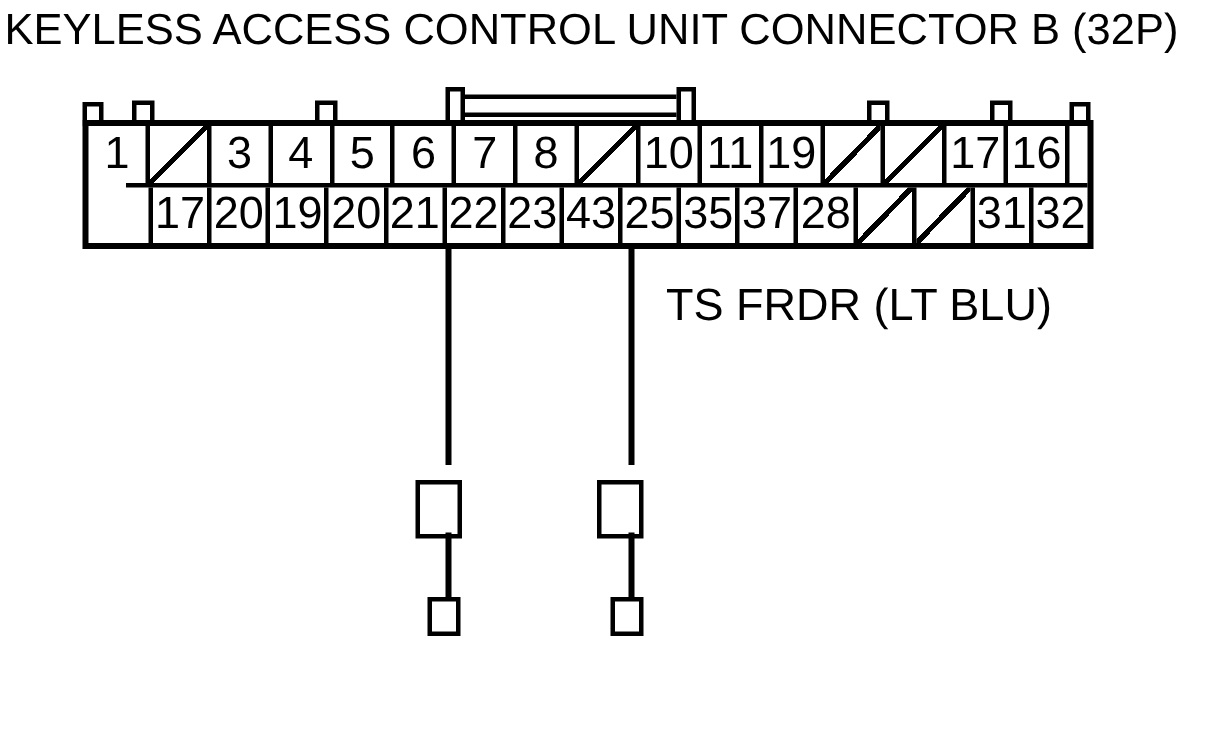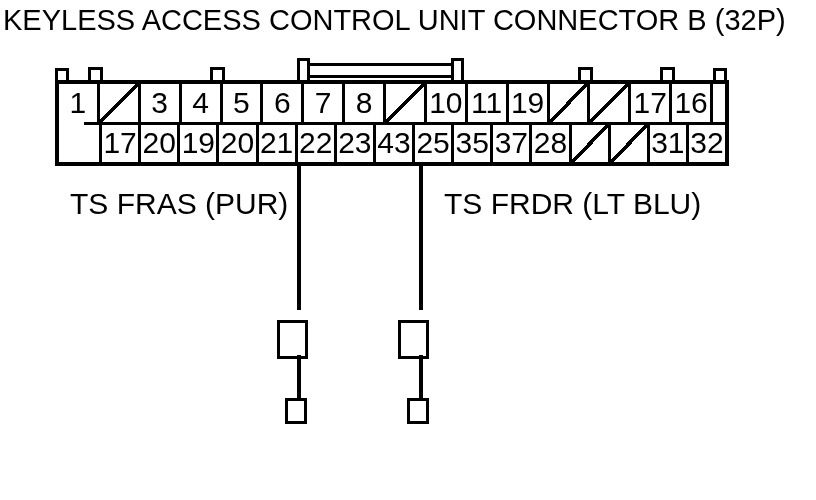--- a/index.html
+++ b/index.html
@@ -123,21 +123,20 @@
         <div class="cell blocked"></div>
         <div class="cell blocked"></div>
         <div class="cell">31</div>
         <div class="cell">32</div>
       </div>
   </div>
 
   <div class="wire" id="wire-1"></div>
   <div class="wire" id="wire-2"></div>
 
-  <div class="wire-label" id="label-1">TS FRAS (PUR)</div>
   <div class="wire-label" id="label-2">TS FRDR (LT BLU)</div>
 
   <div class="term-big" id="big-1"></div>
   <div class="term-big" id="big-2"></div>
   <div class="wire-mid" id="mid-1"></div>
   <div class="wire-mid" id="mid-2"></div>
   <div class="term-small" id="small-1"></div>
   <div class="term-small" id="small-2"></div>
 
 

